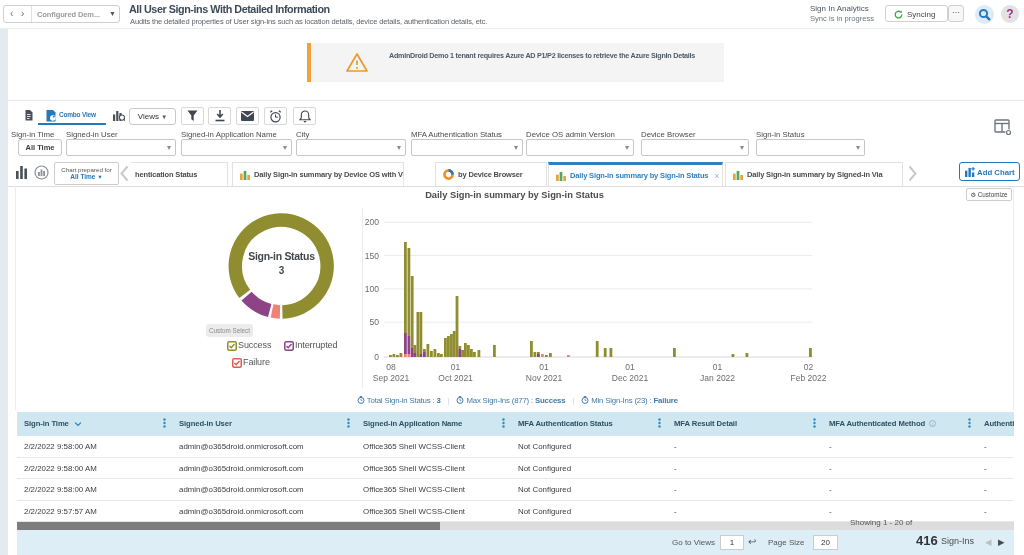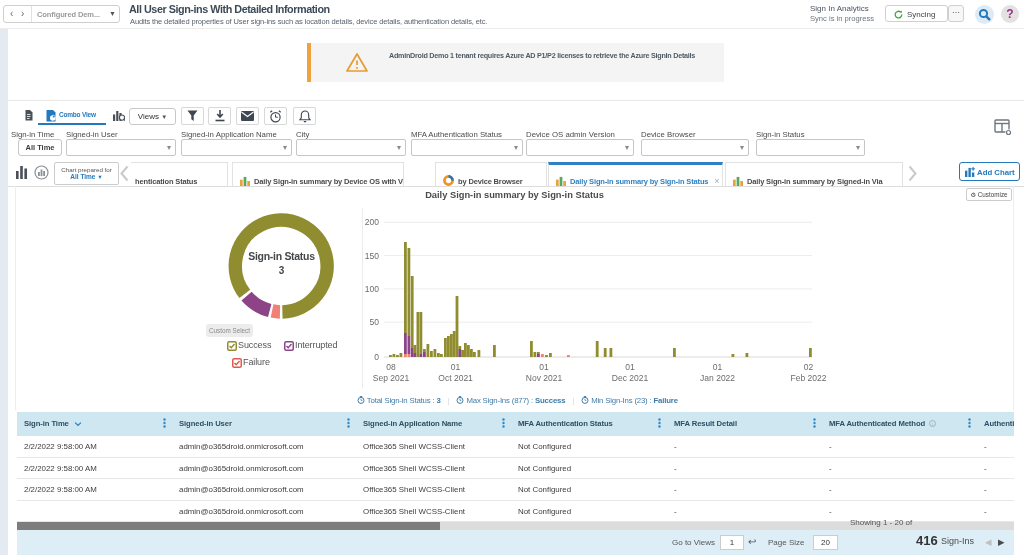--- a/index.html
+++ b/index.html
@@ -4,21 +4,21 @@
 *{margin:0;padding:0;box-sizing:border-box;font-family:"Liberation Sans",sans-serif;}
 body{width:1024px;height:555px;background:#fff;overflow:hidden;position:relative;}
 .abs{position:absolute;}
 .th{position:absolute;top:412px;height:24px;line-height:24px;padding-left:7px;font-size:7.7px;letter-spacing:-0.1px;font-weight:bold;color:#2f4f63;overflow:hidden;white-space:nowrap;}
 .tr{position:absolute;left:17px;width:997px;height:21.5px;border-bottom:1px solid #e7e7e7;background:#fff;}
 .td{position:absolute;top:0;height:21.5px;line-height:21.5px;font-size:7.9px;color:#3c3c3c;white-space:nowrap;overflow:hidden;}
 .flabel{position:absolute;top:130px;font-size:7.8px;color:#4a4a4a;white-space:nowrap;}
 .fbox{position:absolute;top:139px;height:17px;border:1px solid #c6c6c6;border-radius:2px;background:#fff;}
 .fcaret{position:absolute;right:4px;top:3px;font-size:8px;color:#8a8a8a;}
 .ibox{position:absolute;top:107px;width:23px;height:18px;border:1px solid #d8d8d8;border-radius:2px;background:#fff;display:flex;align-items:center;justify-content:center;}
-.tab{position:absolute;top:162px;height:24px;background:#fff;border:1px solid #e2e2e2;border-bottom:none;font-size:7.5px;letter-spacing:-0.15px;font-weight:bold;color:#4a4a4a;white-space:nowrap;overflow:hidden;display:flex;align-items:flex-end;}
+.tab{position:absolute;top:162px;height:24px;background:#fff;border:1px solid #e2e2e2;border-bottom:none;font-size:7.5px;letter-spacing:-0.15px;font-weight:bold;color:#4a4a4a;white-space:nowrap;overflow:hidden;display:flex;align-items:center;}
 .ticon{display:inline-block;margin:0 4px 0 7px;flex:0 0 auto;}
 </style></head><body>
 
 <div class="abs" style="left:3px;top:5px;width:117px;height:18px;border:1px solid #cfcfcf;border-radius:3px;background:#fff">
  <span class="abs" style="left:6px;top:2px;font-size:10px;color:#6b6b6b">‹</span>
  <span class="abs" style="left:17px;top:2px;font-size:10px;color:#6b6b6b">›</span>
  <div class="abs" style="left:27px;top:0;width:1px;height:16px;background:#e0e0e0"></div>
  <span class="abs" style="left:33px;top:4px;font-size:7.5px;letter-spacing:-0.1px;font-weight:bold;color:#9a9a9a">Configured Dem...</span>
  <span class="abs" style="left:105px;top:4px;font-size:7px;color:#555">▼</span>
 </div>
@@ -389,20 +389,21 @@
 <div class="tr" style="top:479px">
     <div class="td" style="left:7px;width:147px">2/2/2022 9:58:00 AM</div>
     <div class="td" style="left:162px;width:176px">admin@o365droid.onmicrosoft.com</div>
     <div class="td" style="left:346px;width:147px">Office365 Shell WCSS-Client</div>
     <div class="td" style="left:501px;width:148px">Not Configured</div>
     <div class="td" style="left:657px;width:147px">-</div>
     <div class="td" style="left:812px;width:147px">-</div>
     <div class="td" style="left:967px;width:29px">-</div>
   </div>
 <div class="tr" style="top:500.5px">
+    <div class="td" style="left:7px;width:147px">2/2/2022 9:57:57 AM</div>
     <div class="td" style="left:162px;width:176px">admin@o365droid.onmicrosoft.com</div>
     <div class="td" style="left:346px;width:147px">Office365 Shell WCSS-Client</div>
     <div class="td" style="left:501px;width:148px">Not Configured</div>
     <div class="td" style="left:657px;width:147px">-</div>
     <div class="td" style="left:812px;width:147px">-</div>
     <div class="td" style="left:967px;width:29px">-</div>
   </div>
 <div class="abs" style="left:17px;top:521.5px;width:997px;height:8px;background:#dcdcdc"></div>
 <div class="abs" style="left:17px;top:521.5px;width:423px;height:8px;background:#7d7d7d"></div>
 

